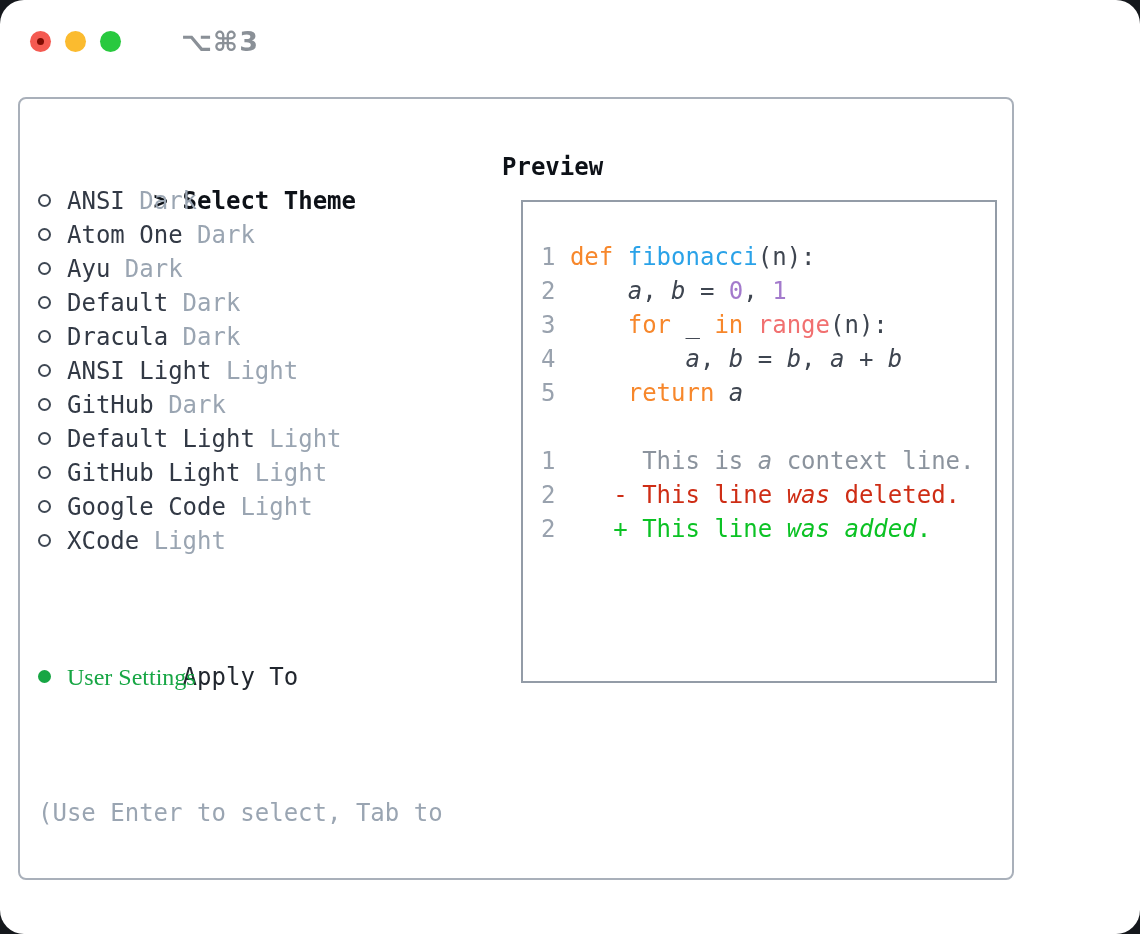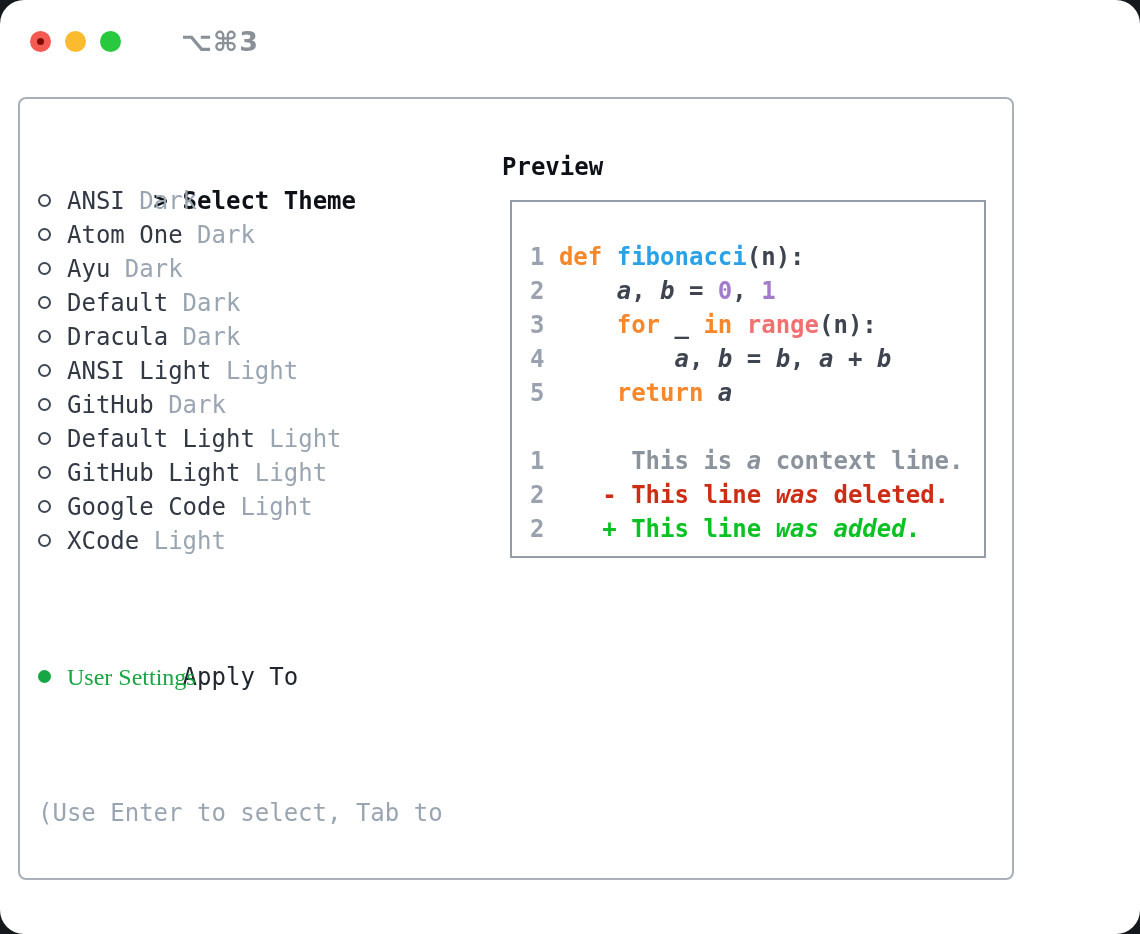--- a/index.html
+++ b/index.html
@@ -37,22 +37,22 @@
   .name.sel{color:var(--accent-green);}
   .tag{color:var(--muted);margin-left:1ch;}
   .apply-hdr{margin-top:34px;color:#21262e;}
   .apply-name{color:#21262e;}
   .apply-name.sel{color:var(--accent-green);font-family:Liberation Serif, serif;}
   .help{margin-top:34px;color:var(--muted);white-space:pre;}
   .help div{height:34px;line-height:34px;}
   
   .preview-label{position:absolute;left:482px;top:51px;font-size:24px;line-height:34px;
     font-weight:700;color:#0d1117;text-align:center;}
-  .preview-box{position:absolute;left:490px;top:101px;width:476px;height:358px;
-    border:2px solid var(--preview-border);background:#fff;font-weight:bold;}
+  .preview-box{position:absolute;left:501px;top:101px;width:476px;height:483px;
+    border:2px solid var(--preview-border);background:#fff;}
   #code{margin:0;padding:38px 0 0 18px;font-family:inherit;font-size:24px;line-height:34px;white-space:pre;}
   .cl{height:34px;}
   .ln{display:inline-block;width:2ch;color:var(--line-number);}
   .tok-keyword{color:var(--keyword);}
   .tok-function{color:var(--function);}
   .tok-number{color:var(--number);}
   .tok-call{color:var(--call);}
   .tok-plain{color:var(--plain);}
   .tok-variable{color:var(--plain);font-style:italic;}
   .tok-context{color:var(--context);}

